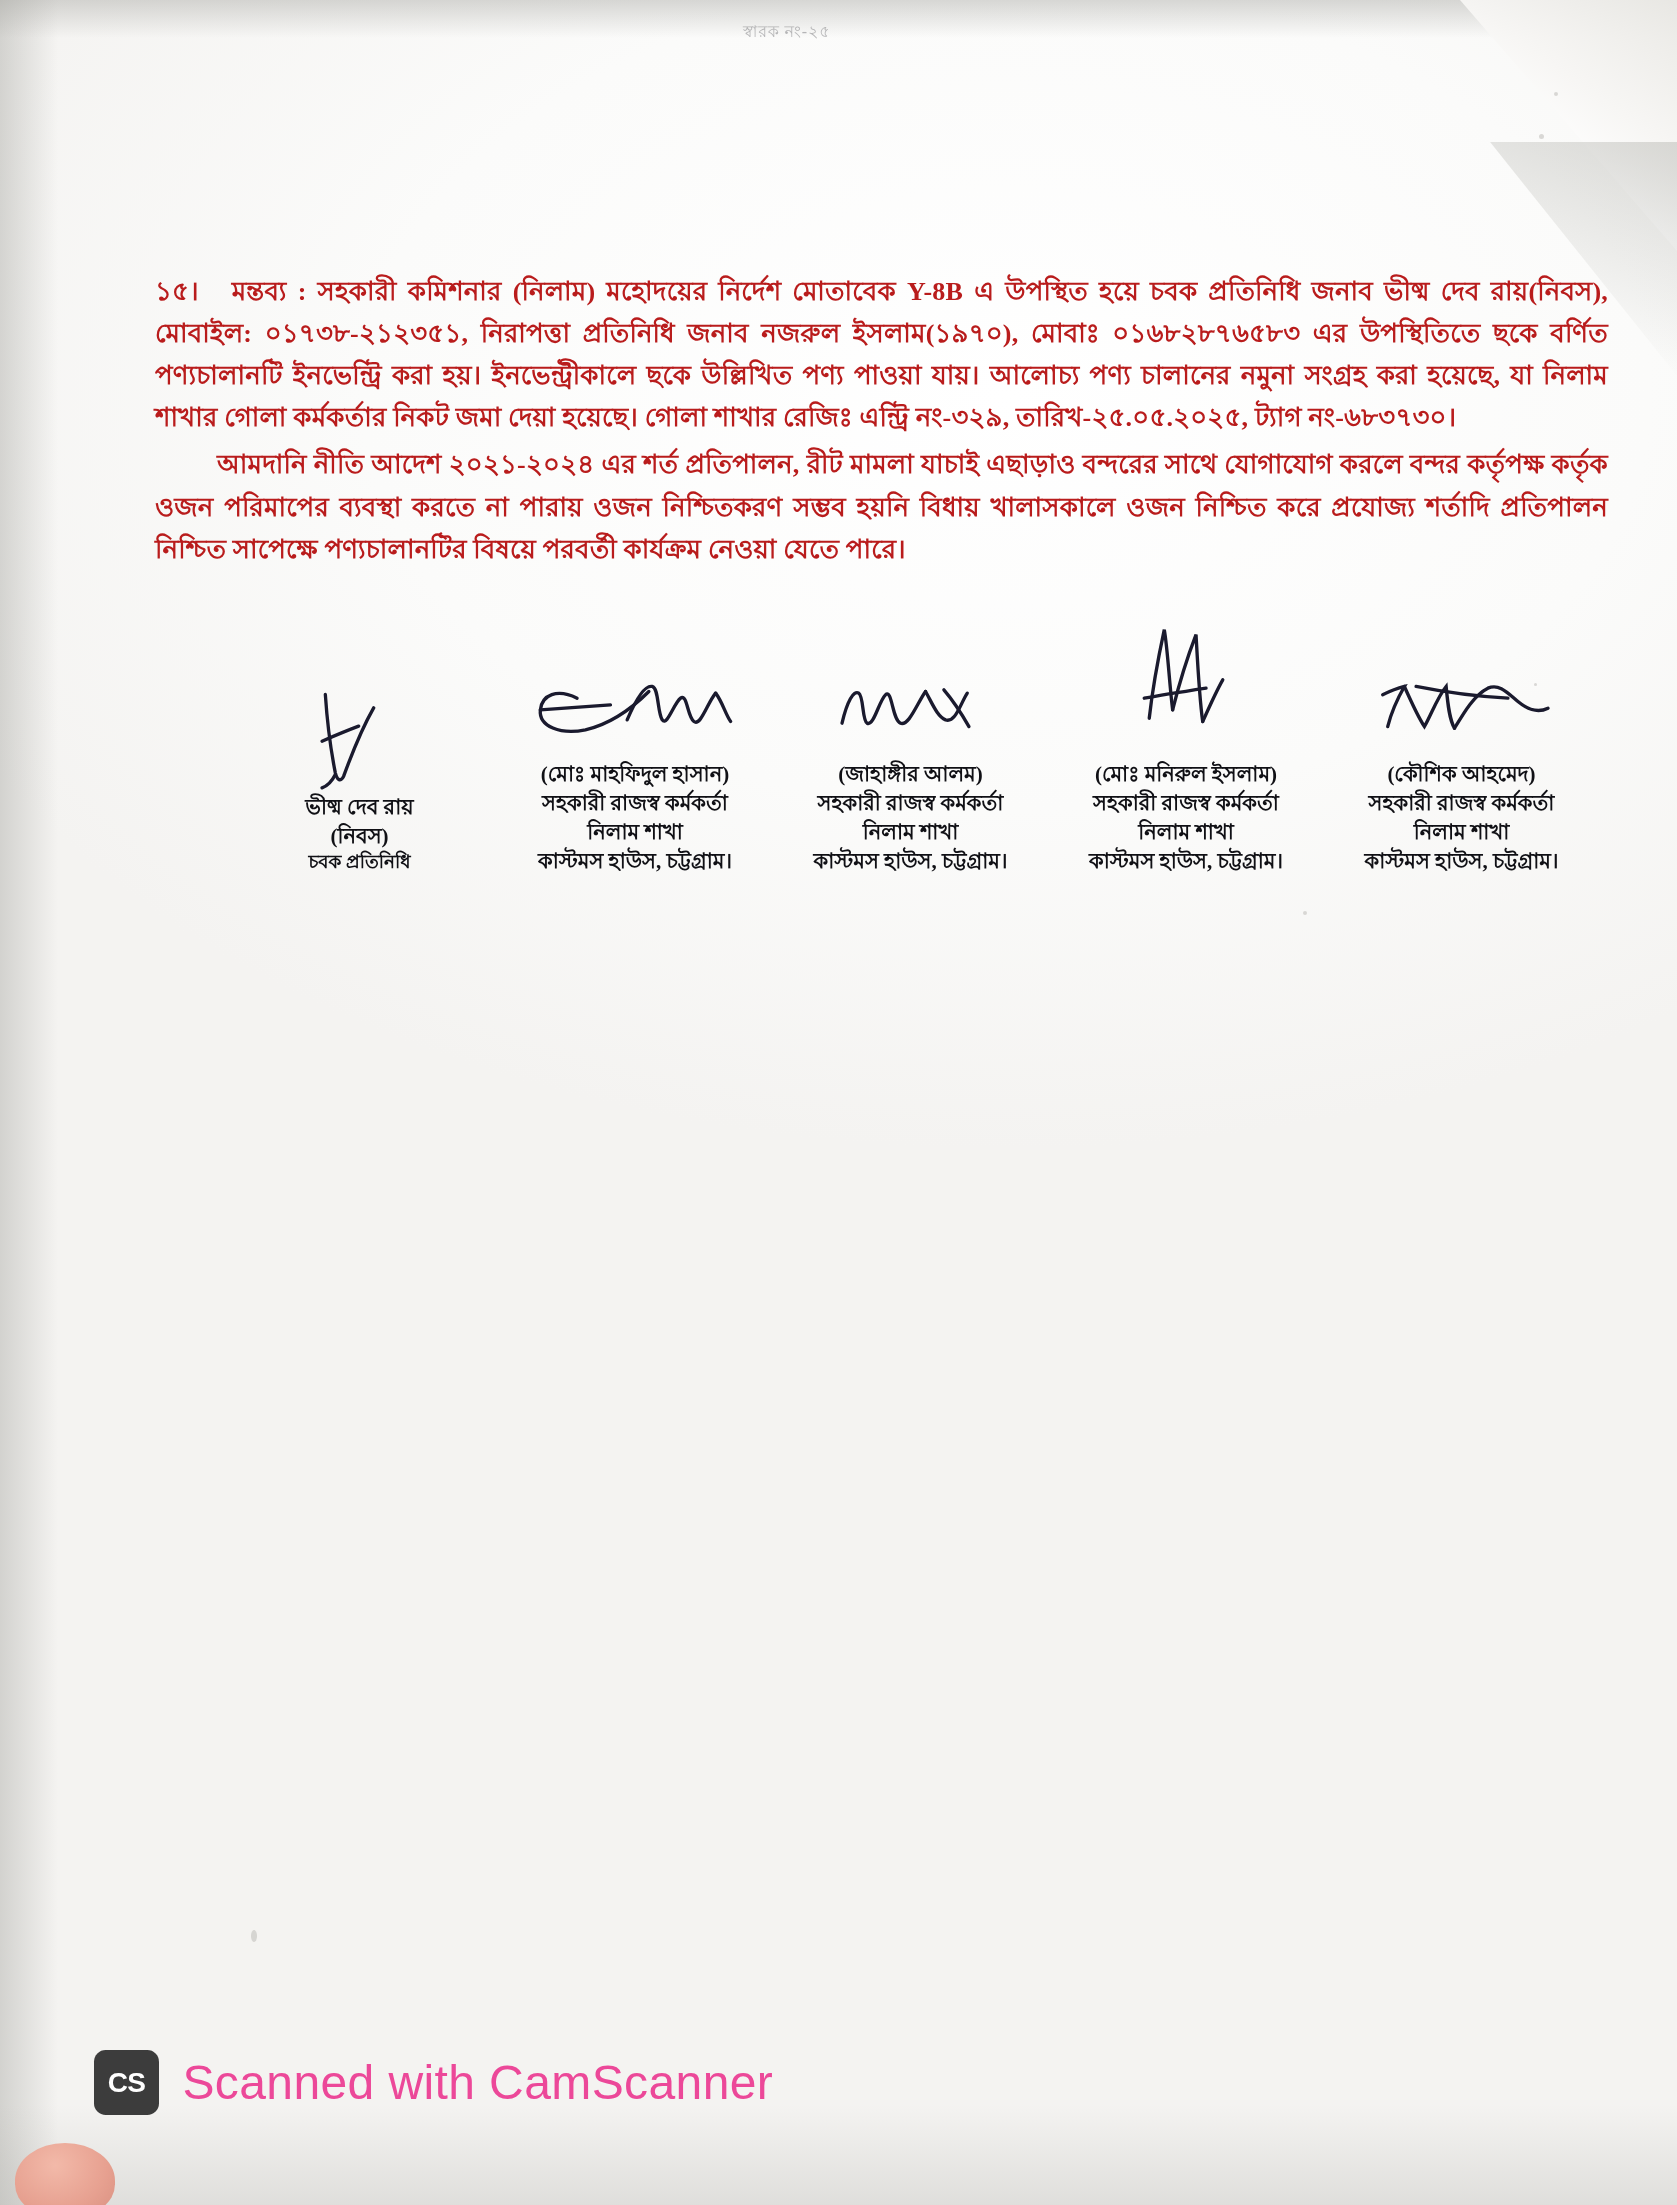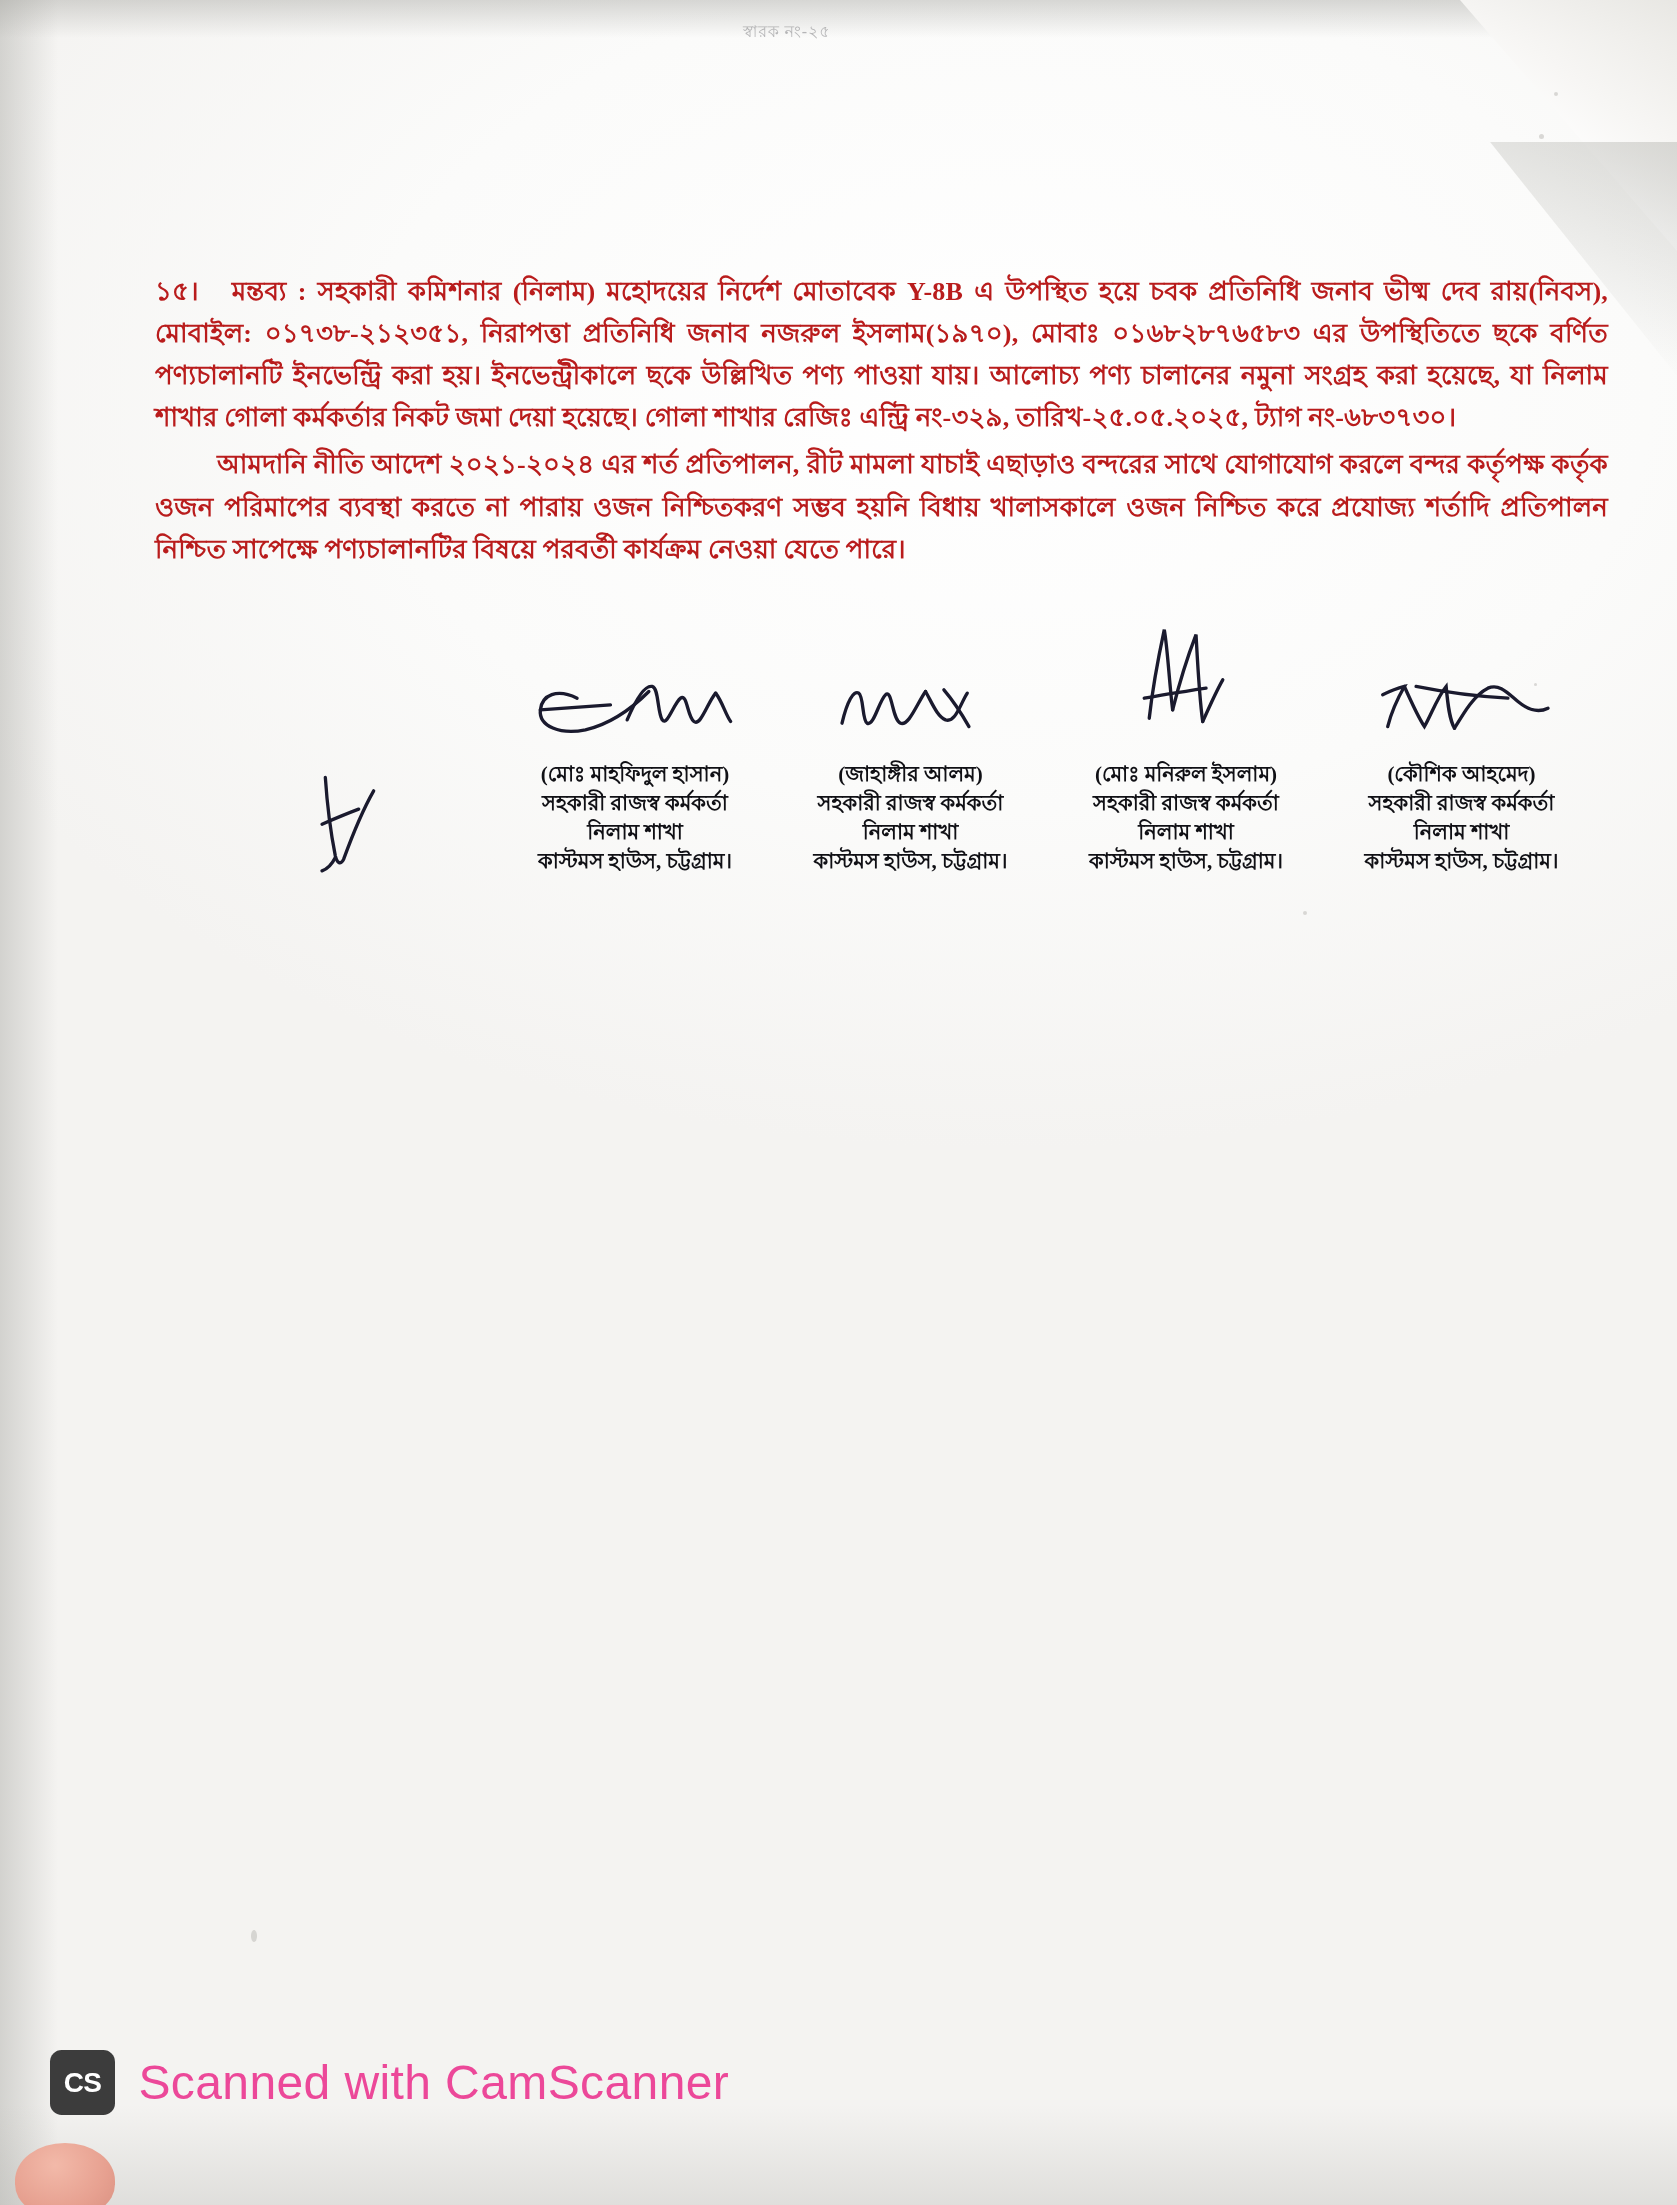--- a/index.html
+++ b/index.html
@@ -158,20 +158,21 @@
     background: #3c3c3c;
     border-radius: 11.7px;
     display: flex;
     align-items: center;
     justify-content: center;
     color: #ffffff;
     font-family: "Liberation Sans", sans-serif;
     font-size: 28px;
     font-weight: 700;
     letter-spacing: -0.8px;
+    margin-left: 44px;
   }
   .cs-text {
     font-family: "Liberation Sans", sans-serif;
     font-size: 48px;
     color: #ec4899;
     letter-spacing: 0.4px;
   }
   .thumb {
     position: absolute;
     left: 15px;
@@ -216,20 +217,25 @@
   <div class="sig-row">
 
     <div class="sig-cell">
       <div class="sig-mark">
         <svg width="125" height="117" viewBox="0 0 150 140" fill="none" stroke="#1a1a2e" stroke-width="4" stroke-linecap="round">
           <path d="M34 22 C36 52, 40 86, 46 116 C48 124, 52 128, 56 120 C64 98, 76 66, 92 38"></path>
           <path d="M30 78 C44 72, 58 66, 74 60"></path>
           <path d="M46 118 C42 126, 36 132, 30 134"></path>
         </svg>
       </div>
+      <div class="sig-lines">
+        <div>ভীষ্ম দেব রায়</div>
+        <div>(নিবস)</div>
+        <div class="small">চবক প্রতিনিধি</div>
+      </div>
     </div>
 
     <div class="sig-cell">
       <div class="sig-mark">
         <svg width="217" height="117" viewBox="0 0 260 140" fill="none" stroke="#1a1a2e" stroke-width="4" stroke-linecap="round">
           <path d="M60 66 C36 54, 18 62, 16 80 C14 100, 40 110, 70 104 C104 96, 128 76, 146 58"></path>
           <path d="M16 80 C44 78, 72 76, 100 74"></path>
           <path d="M120 92 C132 64, 142 50, 150 52 C158 54, 156 82, 162 92 C168 100, 176 72, 184 66 C192 60, 192 88, 200 94 C208 100, 216 72, 226 60"></path>
           <path d="M226 60 C234 70, 238 86, 244 94"></path>
         </svg>

